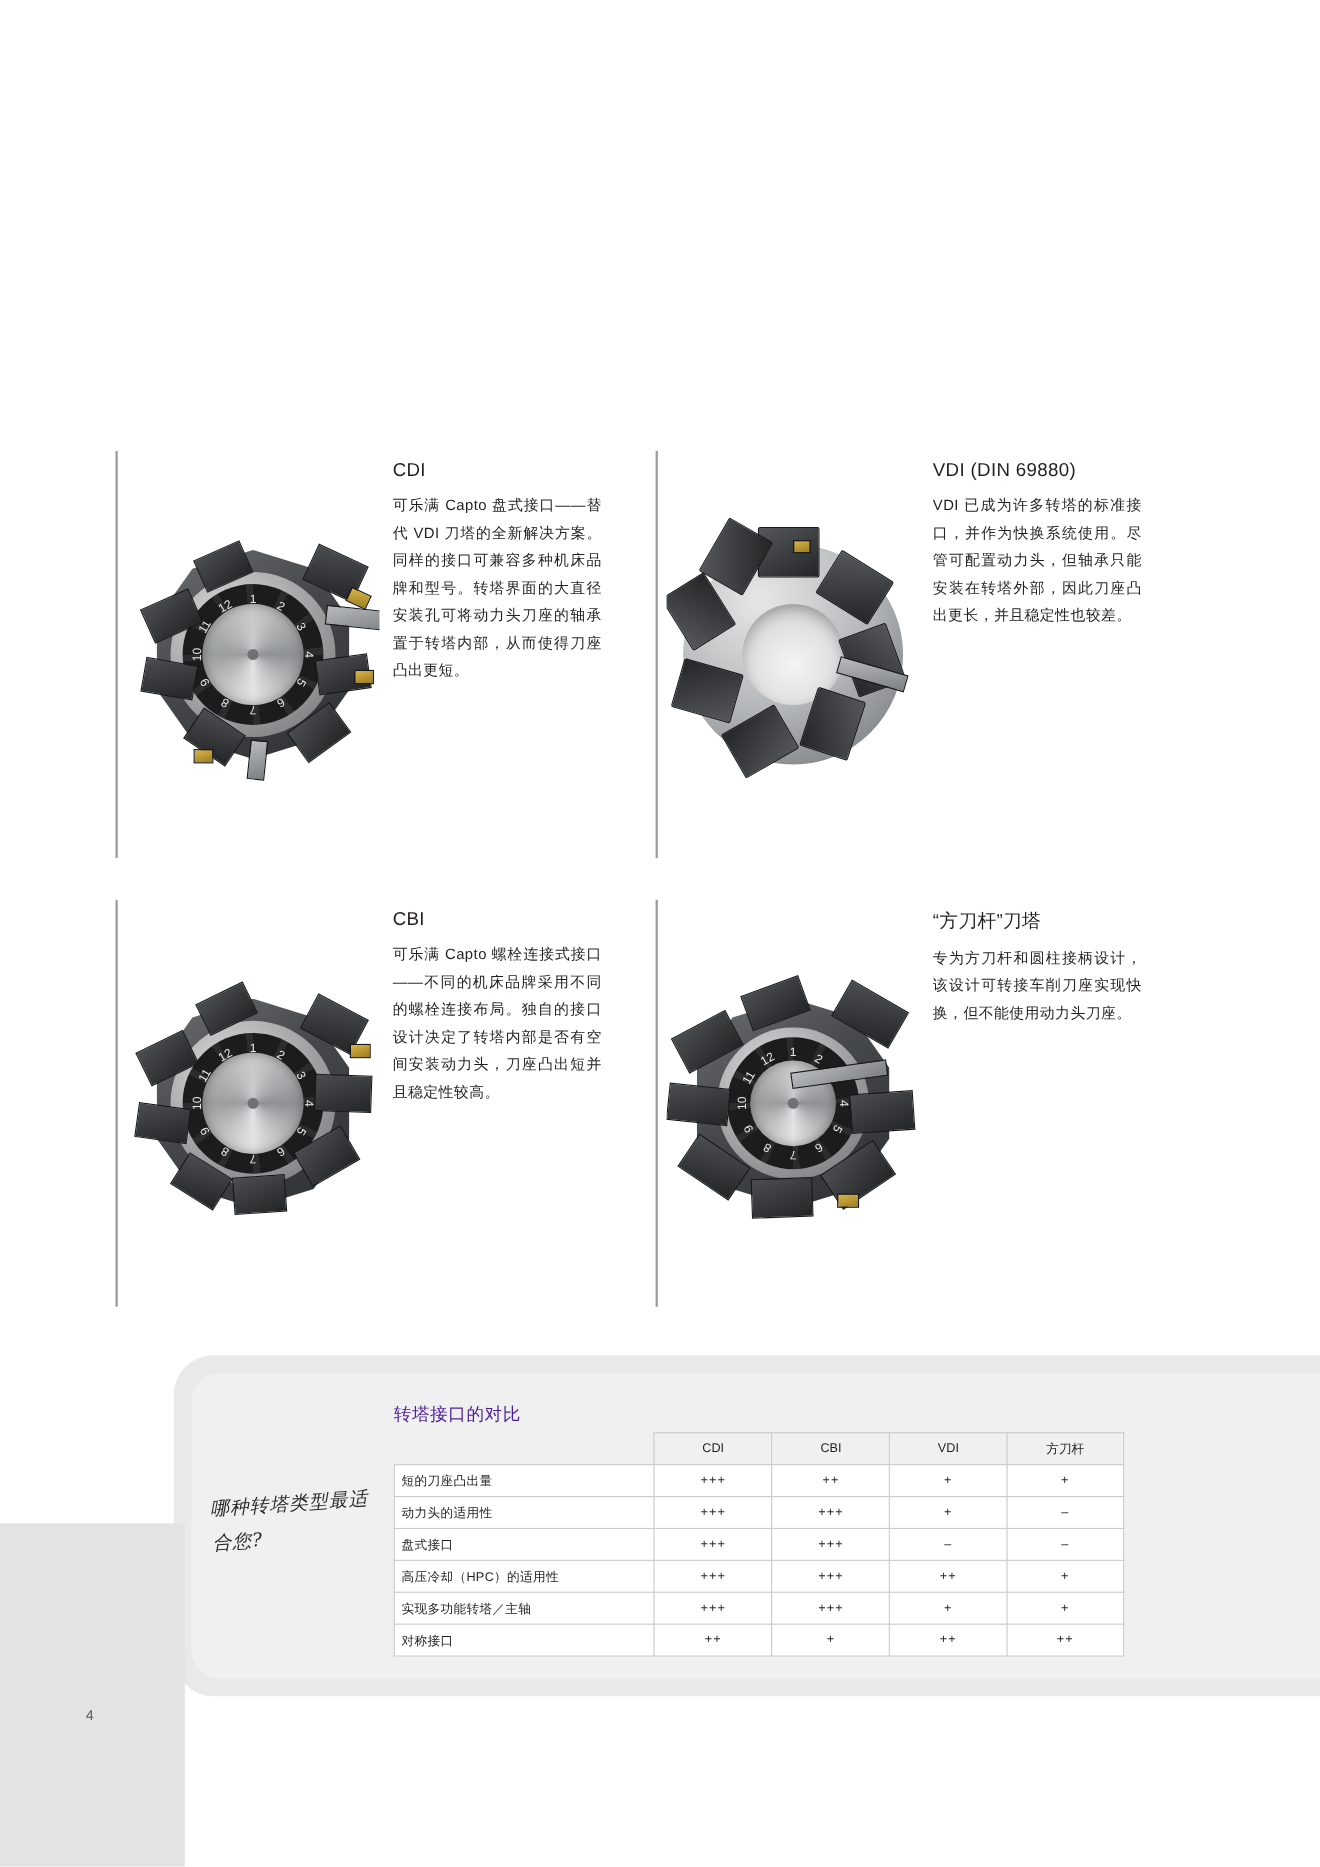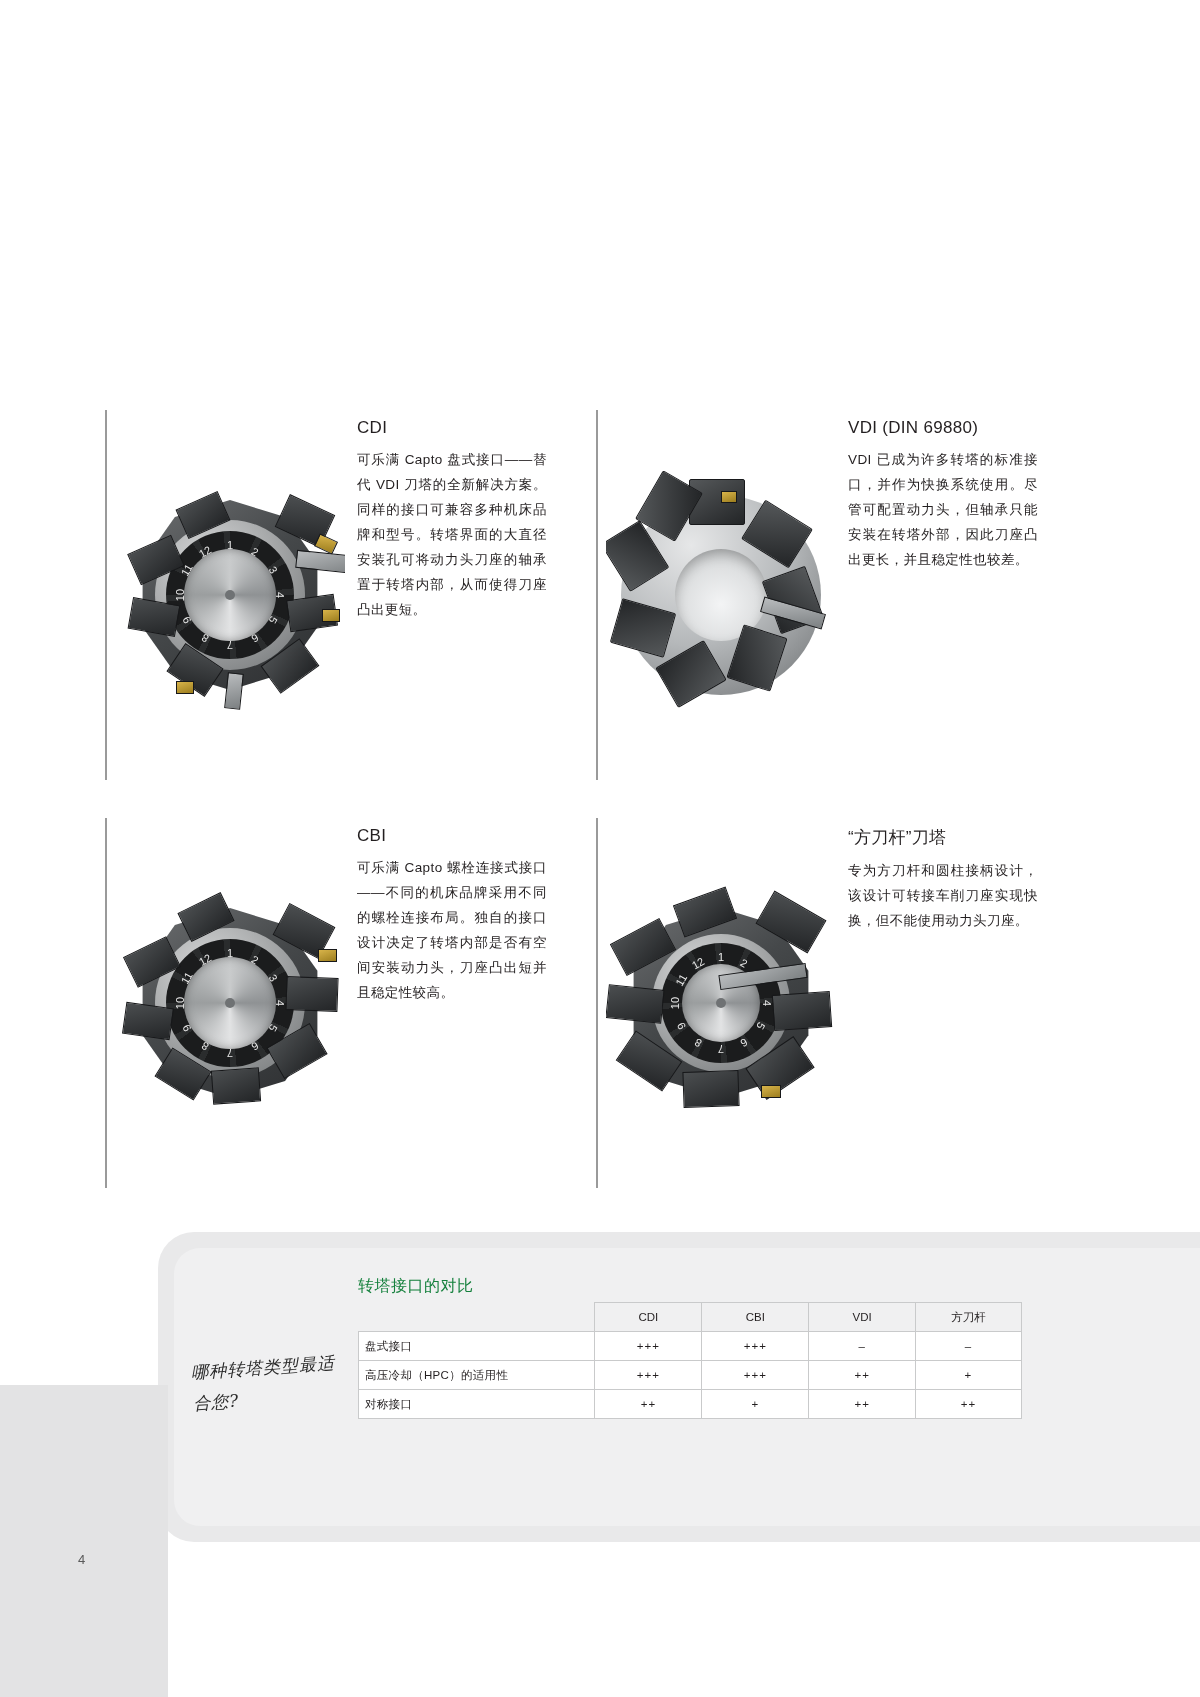--- a/index.html
+++ b/index.html
@@ -252,21 +252,21 @@
     font-family: "DejaVu Serif", serif;
     font-style: italic;
     letter-spacing: 1px;
     transform: rotate(-4deg);
   }
   .cmp-title {
     position: absolute;
     left: 358px;
     top: 1276px;
     font-size: 16px;
-    color: #15803d;
+    color: #4c1d95;
     letter-spacing: 0.5px;
   }
   table.cmp {
     position: absolute;
     left: 358px;
     top: 1302px;
     width: 664px;
     border-collapse: collapse;
     font-size: 11.5px;
     color: #231f20;
@@ -480,34 +480,55 @@
       <tr>
         <th class="blank"></th>
         <th>CDI</th>
         <th>CBI</th>
         <th>VDI</th>
         <th>方刀杆</th>
       </tr>
     </thead>
     <tbody>
       <tr>
+        <td class="row-label">短的刀座凸出量</td>
+        <td class="val">+++</td>
+        <td class="val">++</td>
+        <td class="val">+</td>
+        <td class="val">+</td>
+      </tr>
+      <tr>
+        <td class="row-label">动力头的适用性</td>
+        <td class="val">+++</td>
+        <td class="val">+++</td>
+        <td class="val">+</td>
+        <td class="val">–</td>
+      </tr>
+      <tr>
         <td class="row-label">盘式接口</td>
         <td class="val">+++</td>
         <td class="val">+++</td>
         <td class="val">–</td>
         <td class="val">–</td>
       </tr>
       <tr>
         <td class="row-label">高压冷却（HPC）的适用性</td>
         <td class="val">+++</td>
         <td class="val">+++</td>
         <td class="val">++</td>
         <td class="val">+</td>
       </tr>
       <tr>
+        <td class="row-label">实现多功能转塔／主轴</td>
+        <td class="val">+++</td>
+        <td class="val">+++</td>
+        <td class="val">+</td>
+        <td class="val">+</td>
+      </tr>
+      <tr>
         <td class="row-label">对称接口</td>
         <td class="val">++</td>
         <td class="val">+</td>
         <td class="val">++</td>
         <td class="val">++</td>
       </tr>
     </tbody>
   </table>
 
   <div class="grey-sheet"></div>

